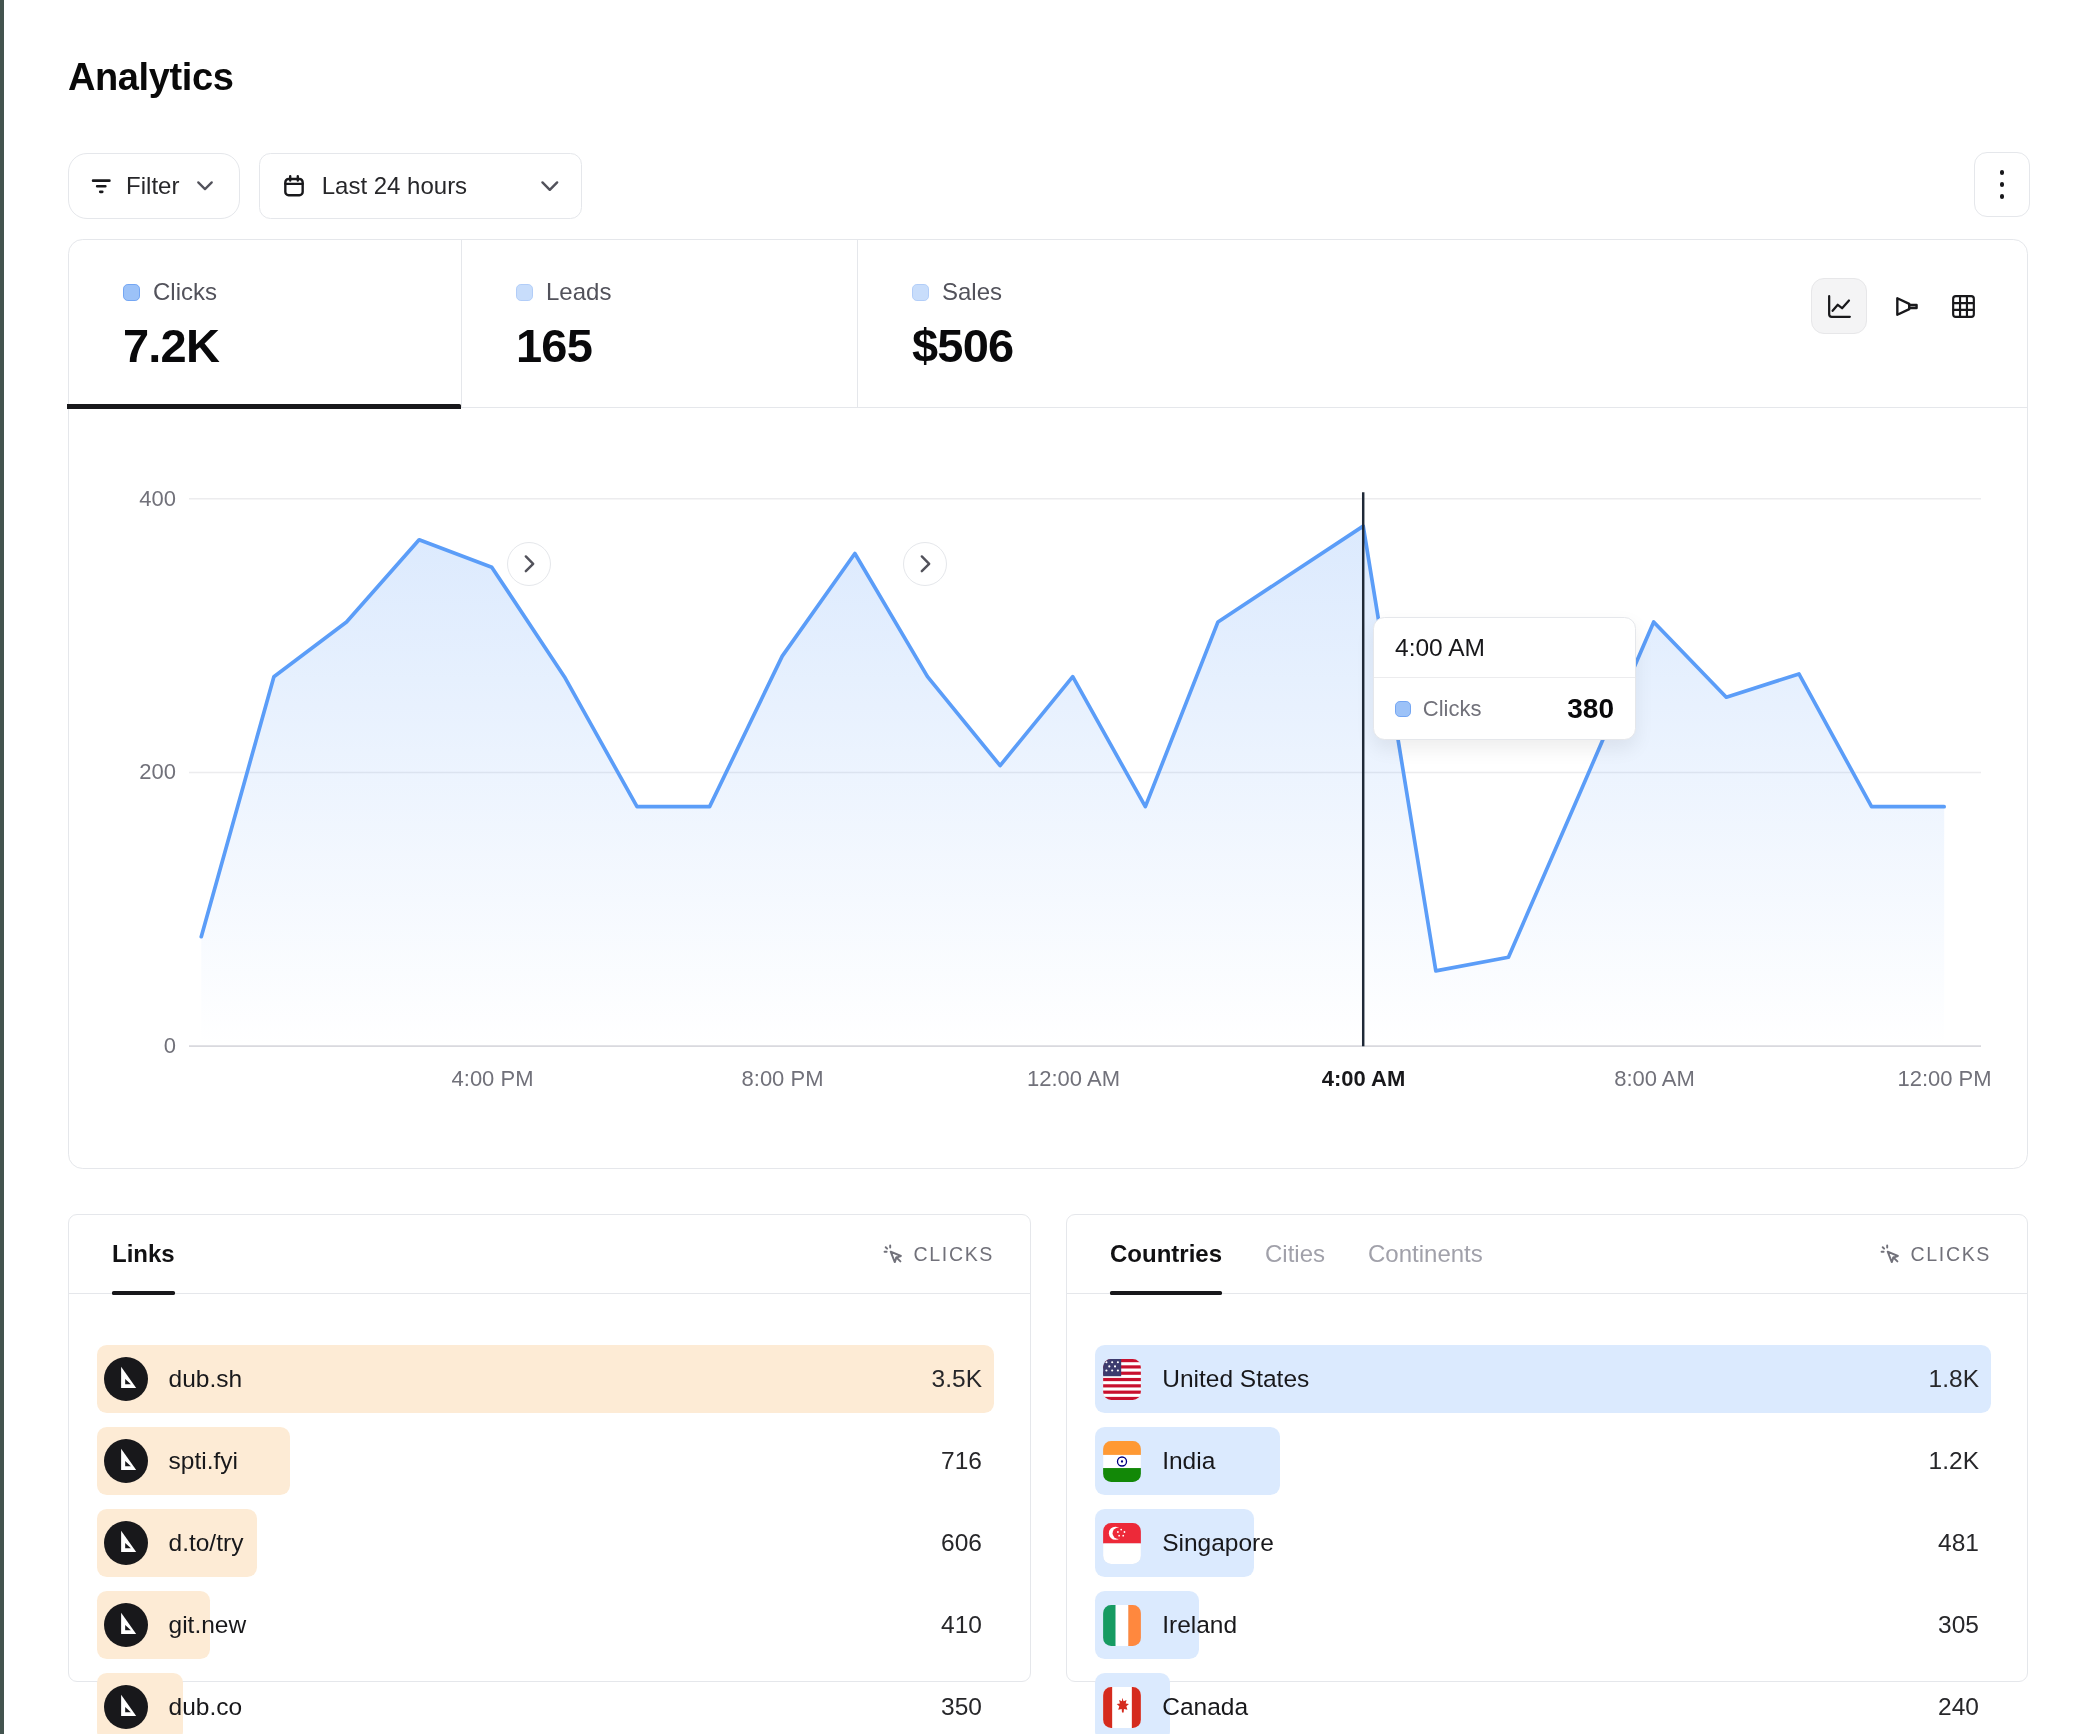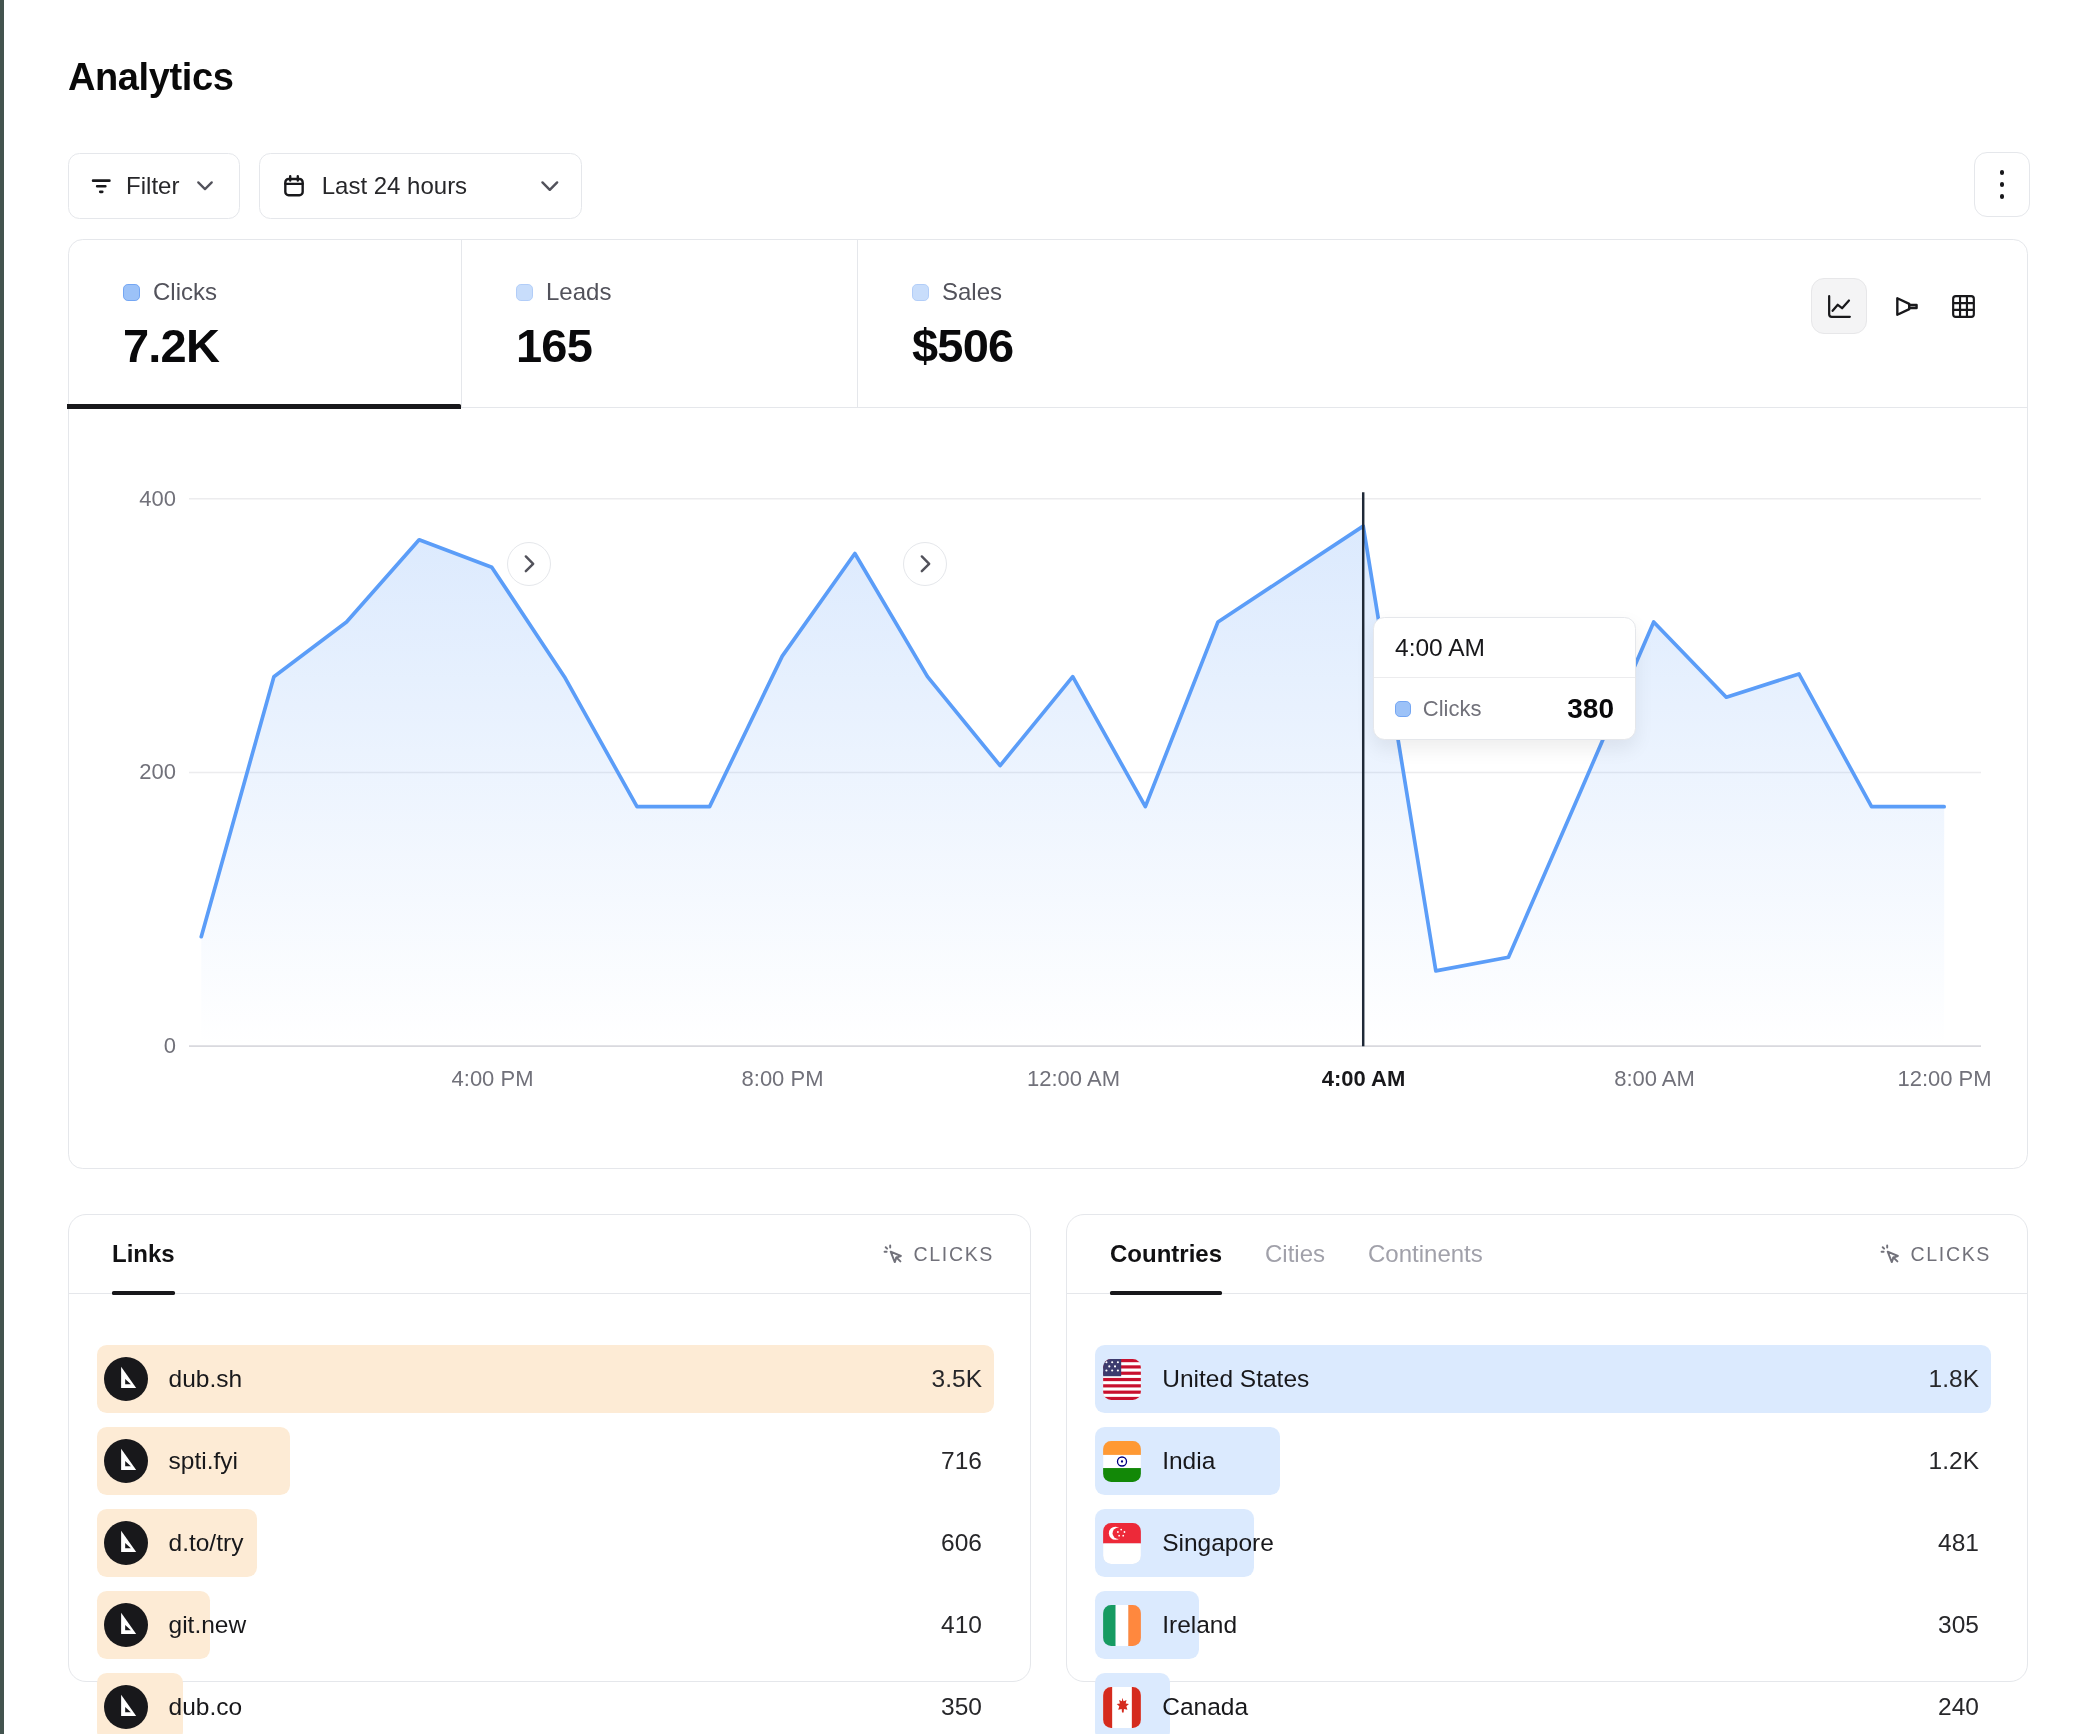--- a/index.html
+++ b/index.html
@@ -7,21 +7,21 @@
     font-family:"Liberation Sans","DejaVu Sans",sans-serif; color:#18181b; }
   .page { position:relative; width:2096px; height:1735px; overflow:hidden; }
   .edge-strip { position:absolute; left:0; top:0; width:4.1px; height:1735px; background:#43544f; }
 
   .page-title { position:absolute; left:68px; top:56px; font-size:38px; font-weight:700; color:#0a0a0a; letter-spacing:-0.4px; }
 
   
   .btn { position:absolute; top:153px; height:66px; background:#fff; border:1.6px solid #e5e7eb; border-radius:11.5px;
          display:flex; align-items:center; font-size:24px; font-weight:500; color:#27272a; cursor:pointer; }
   .btn svg { flex:none; }
-  .filter-btn { left:68px; width:172px; padding:0 19.6px; gap:13px; }
+  .filter-btn { left:68px; width:172px; padding:0 19.6px; gap:13px;border-radius:19px; }
   .date-btn { left:259px; width:323px; padding:0 21px; gap:14.7px; }
   .date-btn .chev { margin-left:auto; }
   .kebab-btn { position:absolute; left:1974px; top:152px; width:56px; height:65px; border:1.6px solid #e5e7eb; border-radius:13px;
          background:#fff; display:flex; flex-direction:column; align-items:center; justify-content:center; gap:7.4px; cursor:pointer; }
   .kebab-btn i { width:4.9px; height:4.9px; border-radius:50%; background:#18181b; }
 
   
   .main-card { position:absolute; left:68px; top:239px; width:1960px; height:930px; background:#fff;
                border:1.6px solid #e5e7eb; border-radius:14.7px; }
   .stats-row { position:absolute; left:0; top:0; right:0; height:168px; border-bottom:1.6px solid #e5e7eb; display:flex; }
@@ -51,21 +51,21 @@
   .x-label.active { color:#18181b; font-weight:700; }
 
   .tooltip { position:absolute; left:1304px; top:209px; width:263px; background:#fff; border:1.6px solid #e5e7eb;
              border-radius:11.5px; box-shadow:0 8.2px 19.6px rgba(0,0,0,.07); z-index:5; }
   .tooltip-head { padding:16.4px 21px 14.7px; font-size:24.5px; font-weight:500; color:#18181b; border-bottom:1.6px solid #ececee; }
   .tooltip-row { display:flex; align-items:center; gap:12.3px; padding:14.7px 21px; }
   .tooltip-row .metric { font-size:22px; color:#71717a; }
   .tooltip-row .val { margin-left:auto; font-size:28px; font-weight:700; color:#09090b; }
 
   
-  .panel { position:absolute; top:1214px; height:468px; background:#fff; border:1.6px solid #e5e7eb; border-radius:18px; }
+  .panel { position:absolute; top:1214px; height:468px; background:#fff; border:1.6px solid #e5e7eb; border-radius:9px; }
   .panel.links { left:68px; width:963px; }
   .panel.geo { left:1066px; width:962px; }
   .panel-head { position:relative; height:79px; display:flex; align-items:center; padding:0 36px 0 43px; border-bottom:1.6px solid #e5e7eb; }
   .panel-tabs { display:flex; gap:43px; height:100%; }
   .panel-tab { position:relative; display:flex; align-items:center; font-size:24px; font-weight:500; color:#a1a1aa; cursor:pointer; }
   .panel-tab.active { color:#111113; font-weight:600; }
   .panel-tab.active::after { content:""; position:absolute; left:0; right:0; bottom:-1.6px; height:4.1px; background:#18181b; border-radius:1.6px; }
   .metric-label { margin-left:auto; display:flex; align-items:center; gap:8.2px; font-size:19.6px; letter-spacing:1.6px;
                   color:#71717a; font-weight:500; }
   .rows { margin-top:51px; padding:0 36px 0 28px; }

